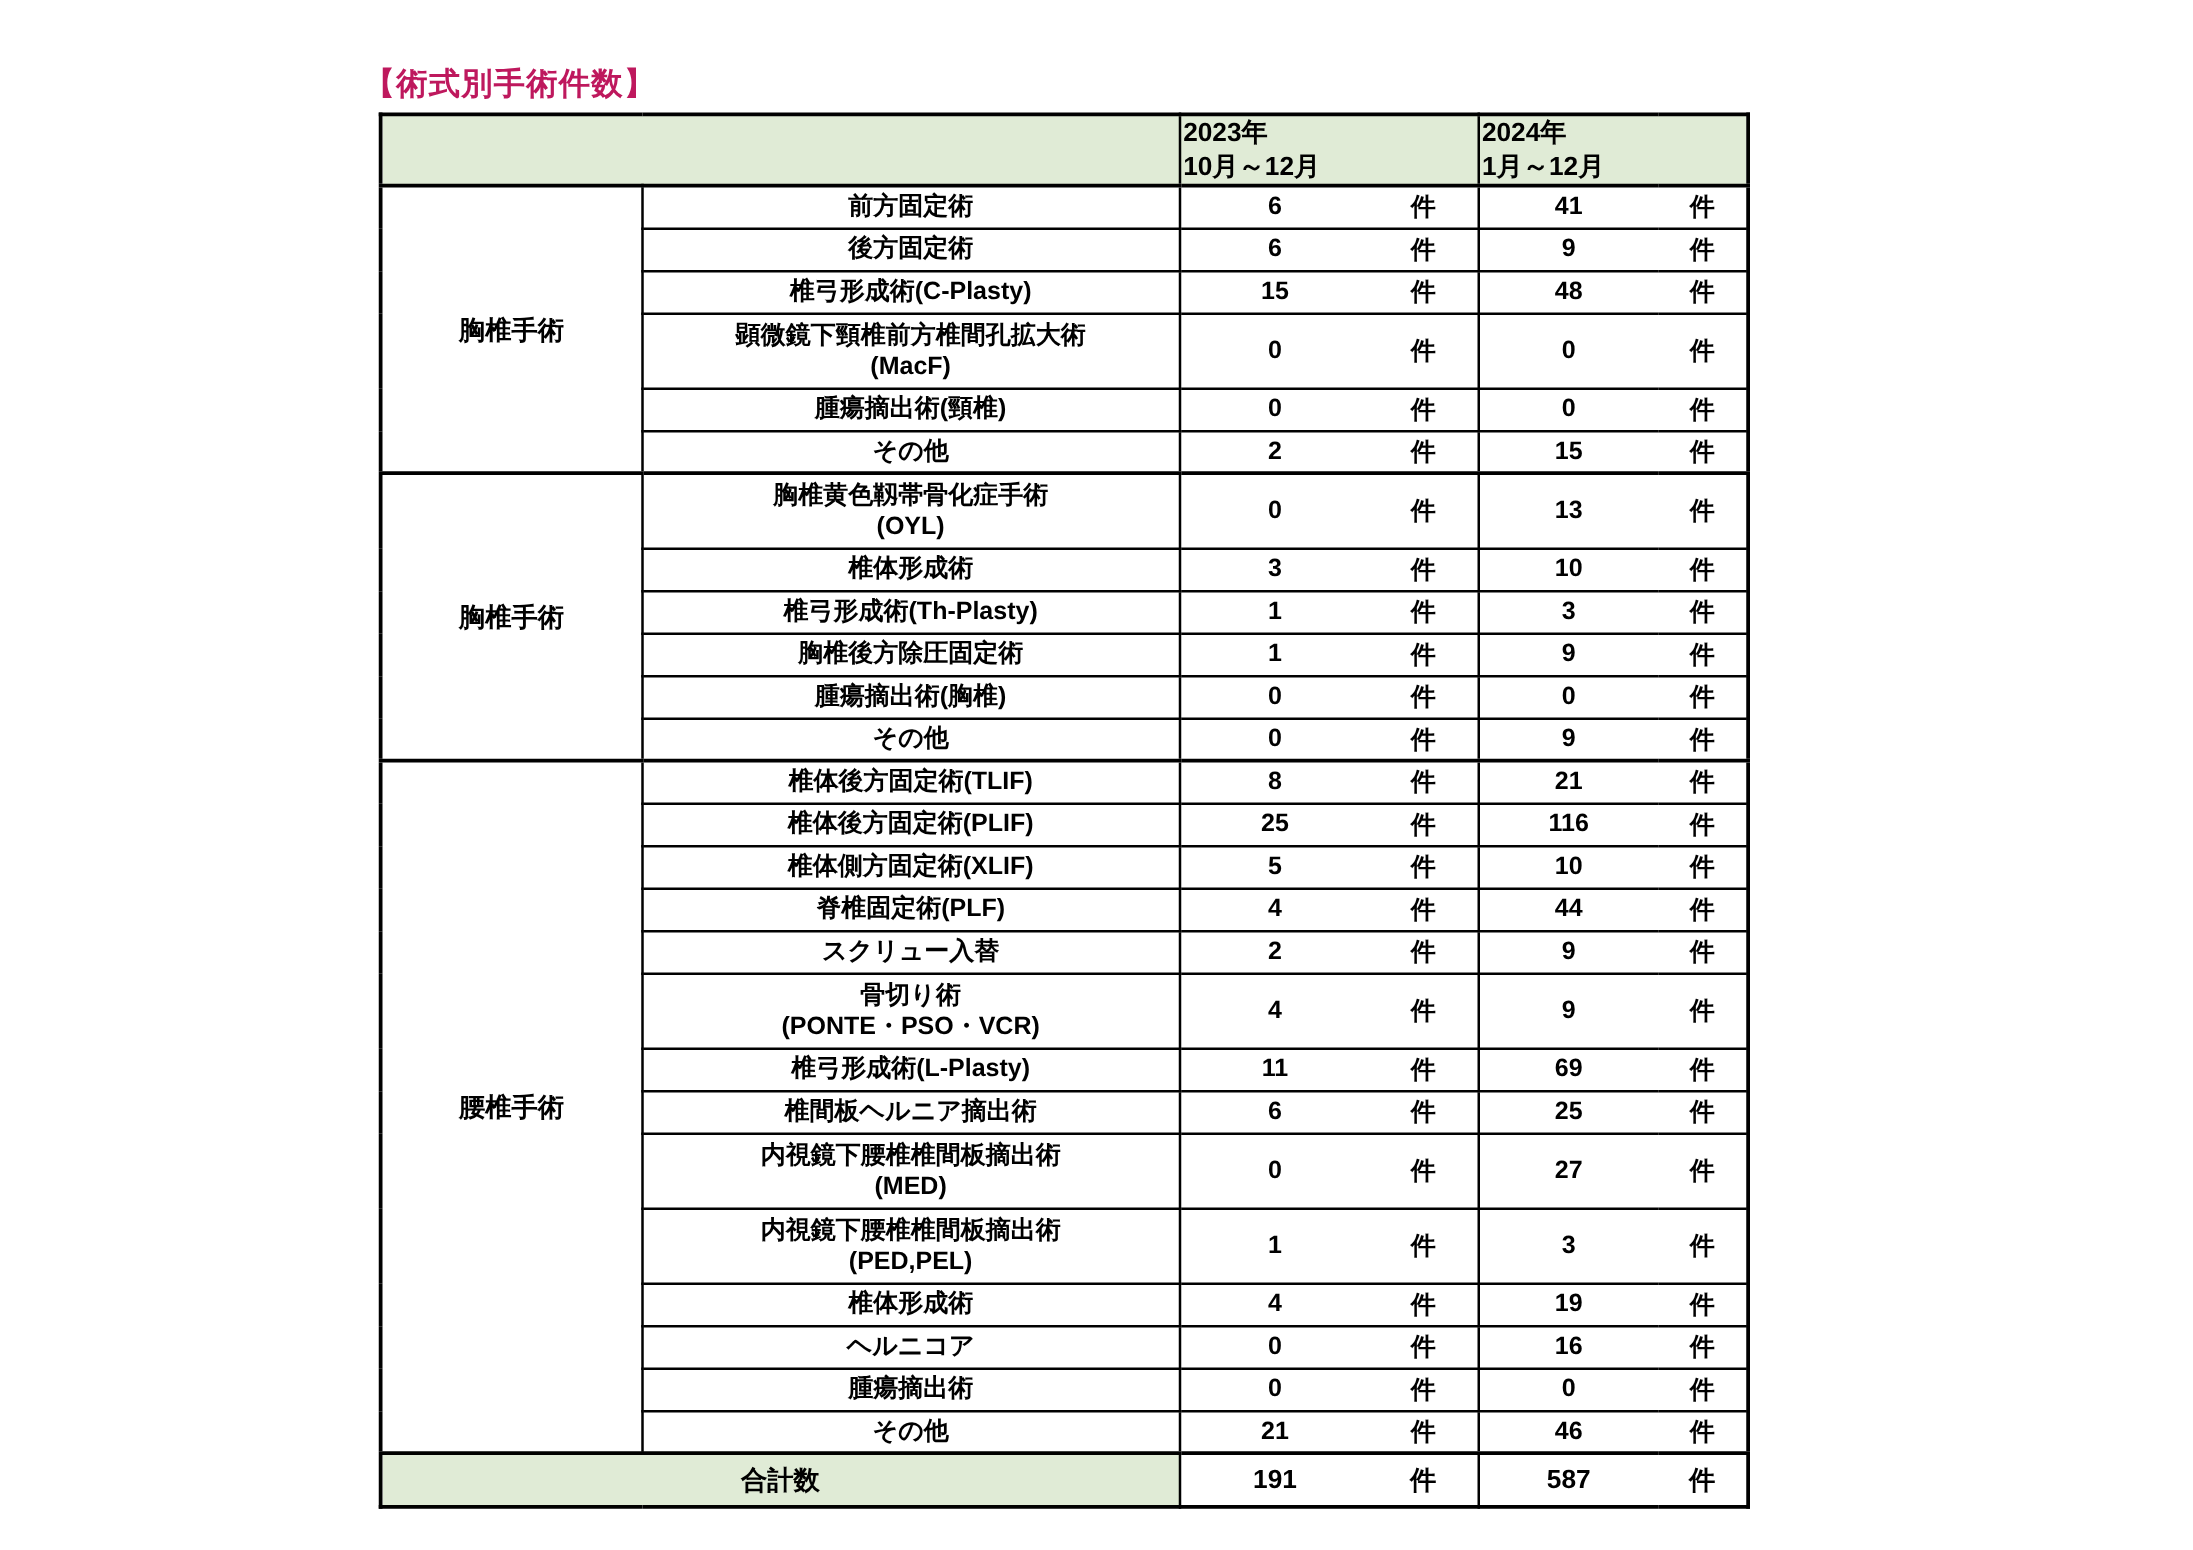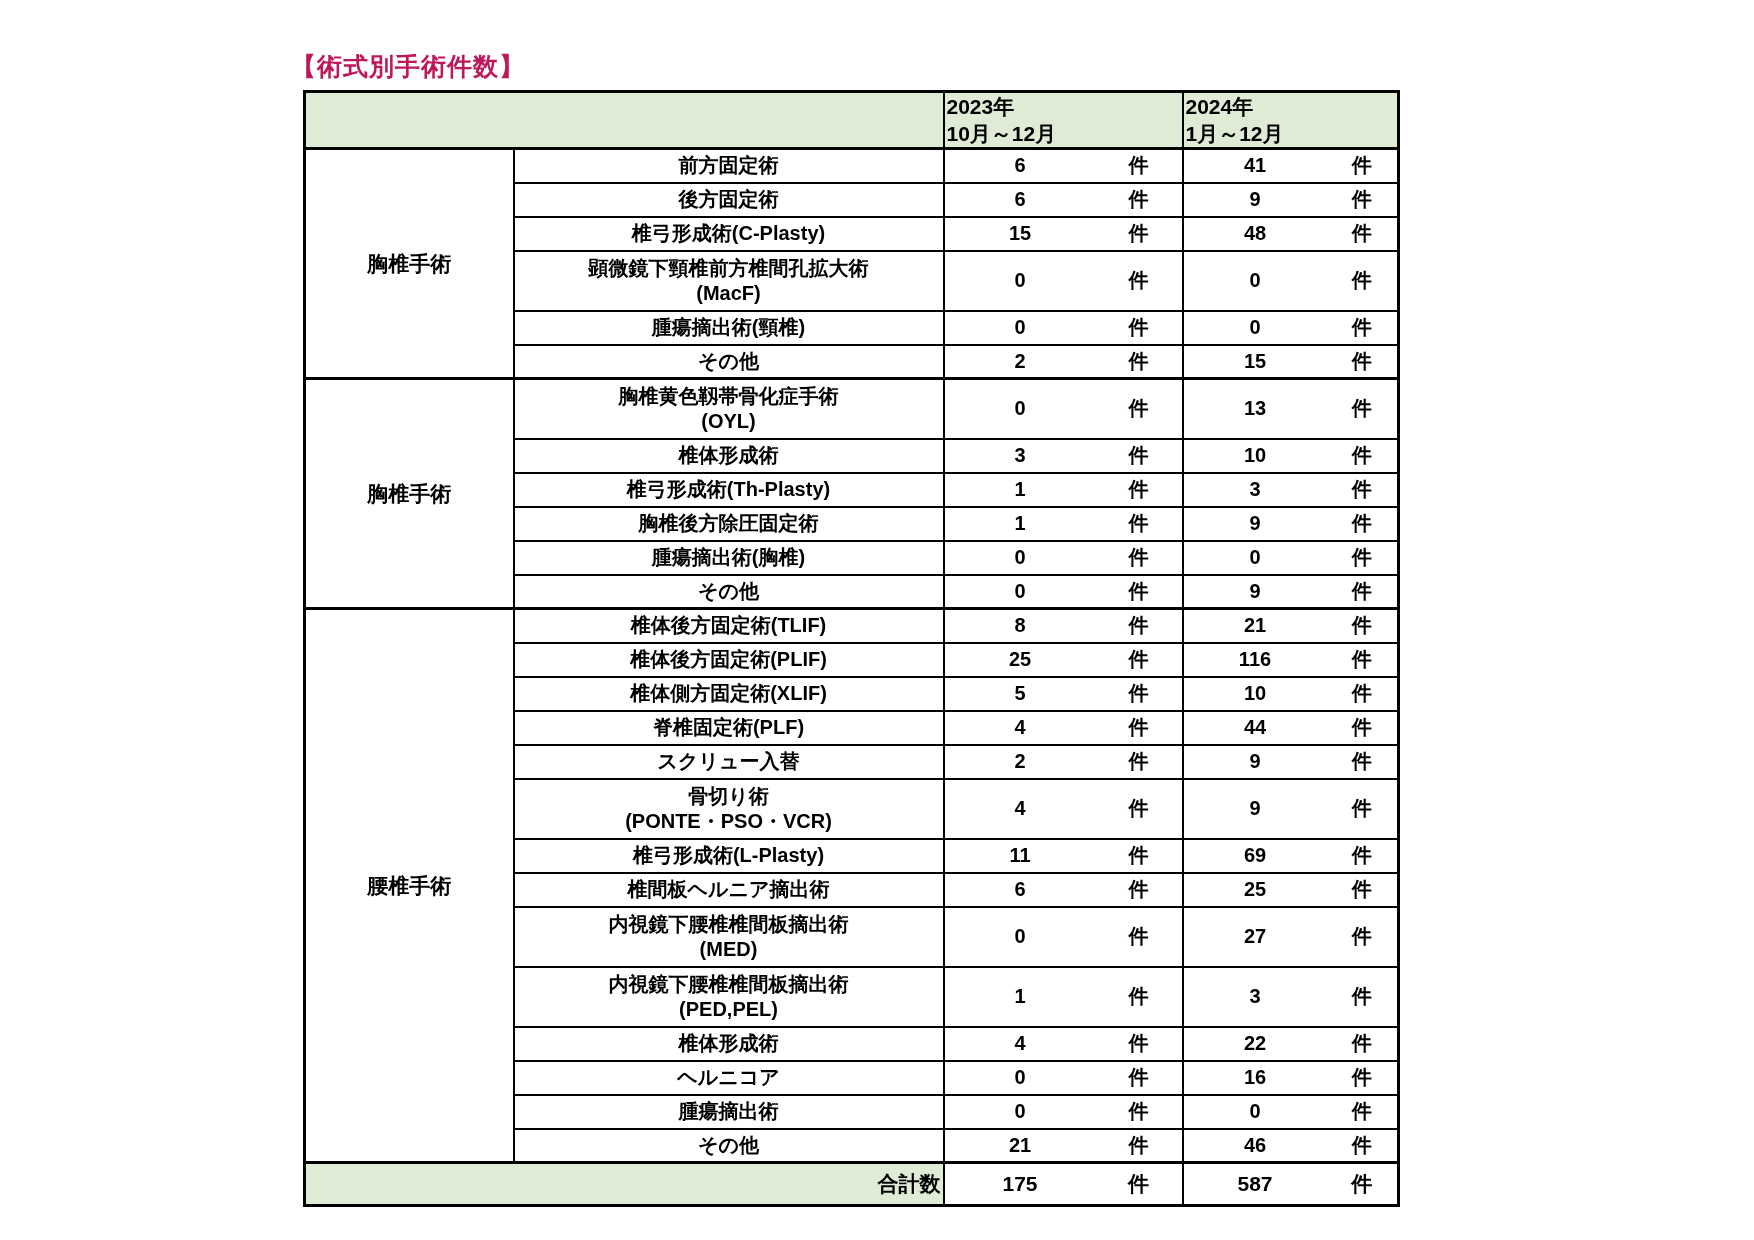--- a/index.html
+++ b/index.html
@@ -66,21 +66,21 @@
   td.unit-cell {
     text-align: center;
     font-size: 20px;
     border-left: none !important;
   }
   tr.total-row { height: 43px; }
   tr.total-row td {
     border-top: 3px solid #000;
     font-size: 21px;
   }
-  tr.total-row td.total-label-cell { text-align: right; }
+  tr.total-row td.total-label-cell { text-align: center; }
   tr.total-row td.num-cell, tr.total-row td.unit-cell { font-size: 21px; }
 </style>
 </head>
 <body>
 
 <div class="page-title">【術式別手術件数】</div>
 
 <table class="surgery-table">
   <colgroup>
     <col style="width:209px">
@@ -258,21 +258,21 @@
         <td class="procedure-cell">内視鏡下腰椎椎間板摘出術<br>(PED,PEL)</td>
         <td class="num-cell">1</td>
         <td class="unit-cell">件</td>
         <td class="num-cell">3</td>
         <td class="unit-cell">件</td>
       </tr>
       <tr class="row-single">
         <td class="procedure-cell">椎体形成術</td>
         <td class="num-cell">4</td>
         <td class="unit-cell">件</td>
-        <td class="num-cell">22</td>
+        <td class="num-cell">19</td>
         <td class="unit-cell">件</td>
       </tr>
       <tr class="row-single">
         <td class="procedure-cell">ヘルニコア</td>
         <td class="num-cell">0</td>
         <td class="unit-cell">件</td>
         <td class="num-cell">16</td>
         <td class="unit-cell">件</td>
       </tr>
       <tr class="row-single">
@@ -286,19 +286,19 @@
         <td class="procedure-cell">その他</td>
         <td class="num-cell">21</td>
         <td class="unit-cell">件</td>
         <td class="num-cell">46</td>
         <td class="unit-cell">件</td>
       </tr>
     </tbody>
   <tfoot>
     <tr class="total-row">
       <td colspan="2" class="green-bg total-label-cell">合計数</td>
-      <td class="num-cell">175</td>
+      <td class="num-cell">191</td>
       <td class="unit-cell">件</td>
       <td class="num-cell">587</td>
       <td class="unit-cell">件</td>
     </tr>
   </tfoot>
 </table>
 
 </body></html>

